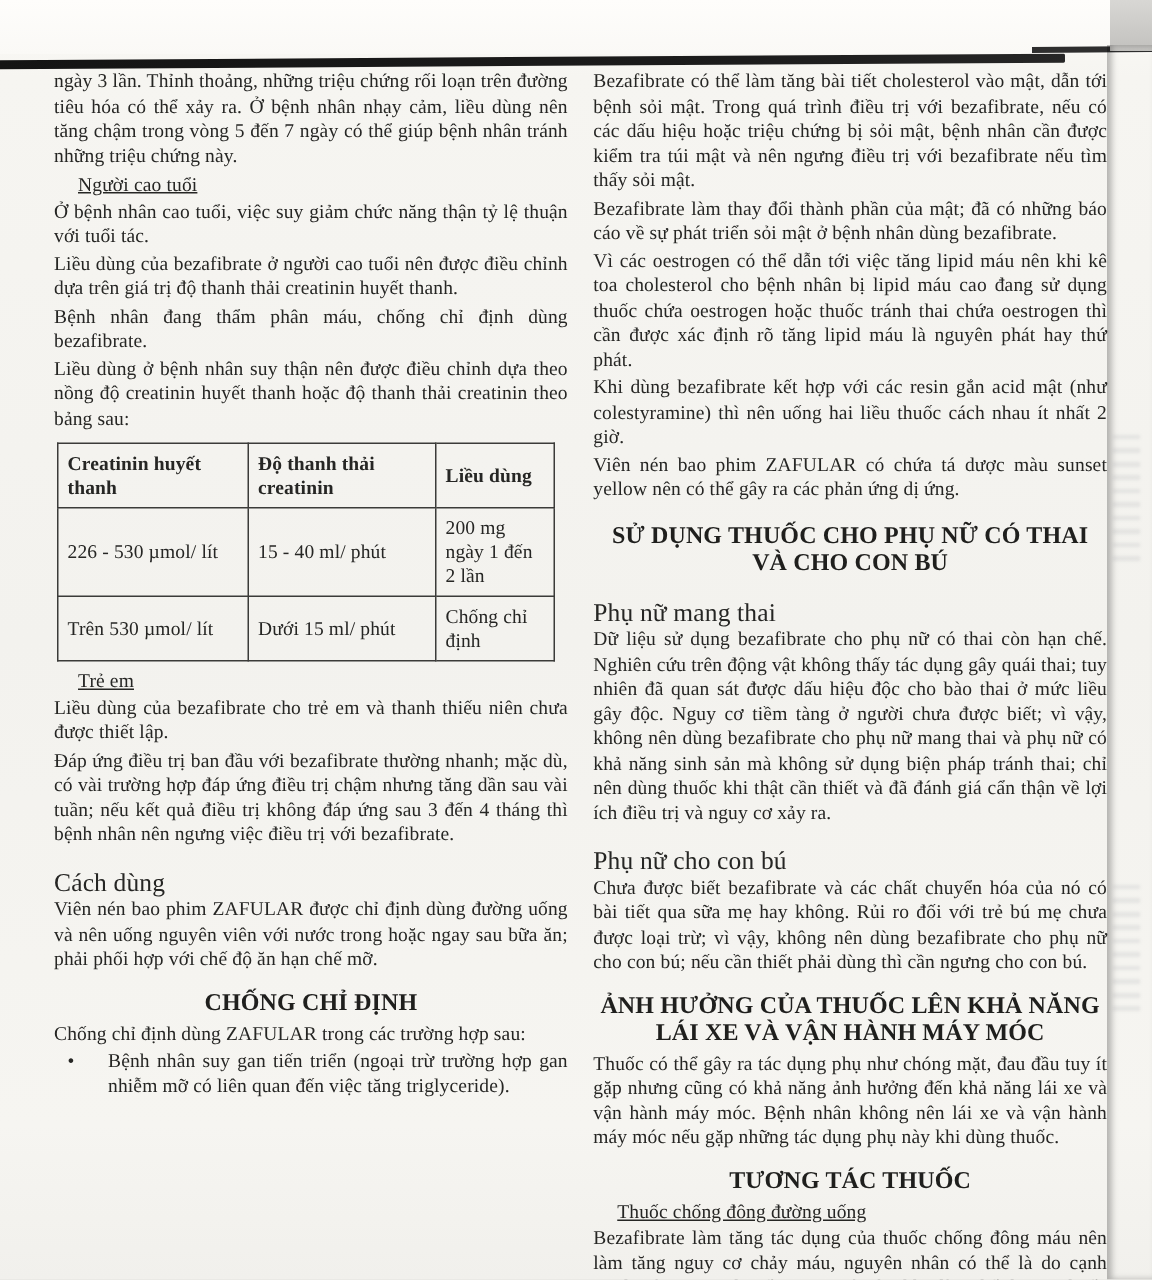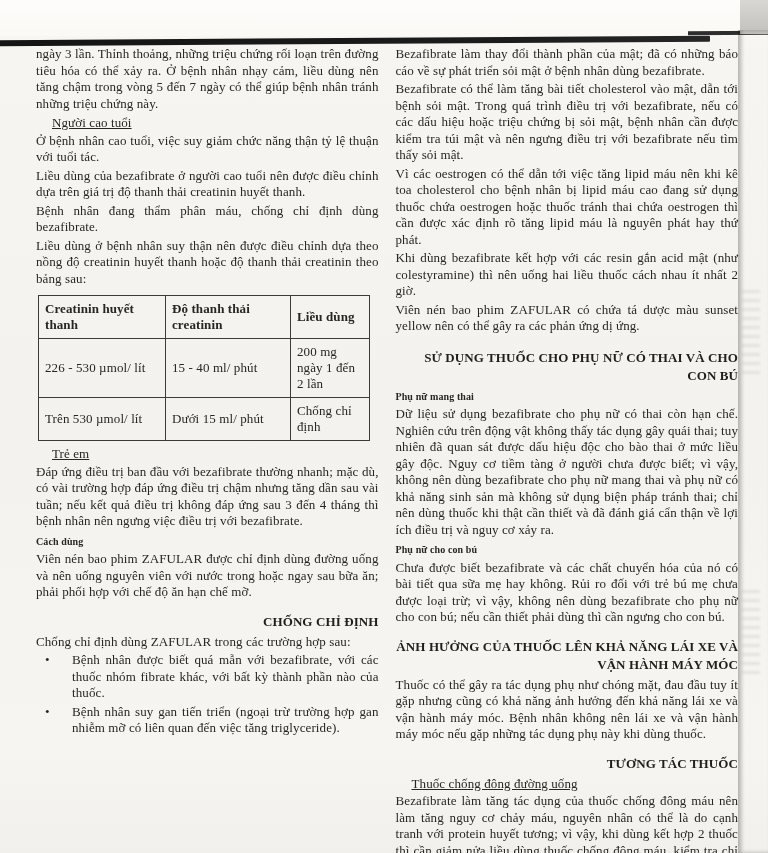--- a/index.html
+++ b/index.html
@@ -52,25 +52,25 @@
     font-size:13px;line-height:16.5px;color:#262624;
     text-align:justify;
     letter-spacing:0.1px;
   }
   .col p{margin:0 0 2px 0;}
   .h-underline{
     display:block;font-size:13px;font-weight:normal;
     text-decoration:underline;text-align:left;margin:3px 0 1px 16px;
   }
   .h-bold{
-    display:block;font-size:10px;font-weight:bold;text-align:left;
-    margin:4px 0 1px 0;
+    display:block;font-size:17px;font-weight:normal;text-align:left;
+    margin:16px 0 1px 0;
   }
   .h-caps{
-    display:block;font-size:13px;font-weight:bold;text-align:right;
+    display:block;font-size:16px;font-weight:bold;text-align:center;
     line-height:18px;margin:12px 0 3px 0;color:#1f1f1d;
   }
   .first-caps{margin-top:14px;}
   table.dose{
     border-collapse:collapse;margin:8px 0 5px 2px;width:332px;
     font-size:13px;line-height:16px;
   }
   table.dose th,table.dose td{
     border:1.7px solid #3b3b39;padding:5px 6px;text-align:left;
     color:#262624;vertical-align:middle;
@@ -122,37 +122,37 @@
           </tr>
           <tr>
             <td>Trên 530 µmol/ lít</td>
             <td>Dưới 15 ml/ phút</td>
             <td>Chống chỉ định</td>
           </tr>
         </tbody>
       </table>
 
       <span class="h-underline">Trẻ em</span>
+      <p>Liều dùng của bezafibrate cho trẻ em và thanh thiếu niên chưa được thiết lập.</p>
       <p>Đáp ứng điều trị ban đầu với bezafibrate thường nhanh; mặc dù, có vài trường hợp đáp ứng điều trị chậm nhưng tăng dần sau vài tuần; nếu kết quả điều trị không đáp ứng sau 3 đến 4 tháng thì bệnh nhân nên ngưng việc điều trị với bezafibrate.</p>
 
       <span class="h-bold">Cách dùng</span>
       <p>Viên nén bao phim ZAFULAR được chỉ định dùng đường uống và nên uống nguyên viên với nước trong hoặc ngay sau bữa ăn; phải phối hợp với chế độ ăn hạn chế mỡ.</p>
 
       <span class="h-caps">CHỐNG CHỈ ĐỊNH</span>
       <p>Chống chỉ định dùng ZAFULAR trong các trường hợp sau:</p>
       <ul class="cc">
-        <li>Bệnh nhân được biết quá mẫn với bezafibrate, với các thuốc nhóm fibrate khác, với bất kỳ thành phần nào của thuốc.</li>
         <li>Bệnh nhân suy gan tiến triển (ngoại trừ trường hợp gan nhiễm mỡ có liên quan đến việc tăng triglyceride).</li>
 
       </ul>
     </div>
 
     <div class="col">
+      <p>Bezafibrate có thể làm tăng bài tiết cholesterol vào mật, dẫn tới bệnh sỏi mật. Trong quá trình điều trị với bezafibrate, nếu có các dấu hiệu hoặc triệu chứng bị sỏi mật, bệnh nhân cần được kiểm tra túi mật và nên ngưng điều trị với bezafibrate nếu tìm thấy sỏi mật.</p>
       <p>Bezafibrate làm thay đổi thành phần của mật; đã có những báo cáo về sự phát triển sỏi mật ở bệnh nhân dùng bezafibrate.</p>
-      <p>Bezafibrate có thể làm tăng bài tiết cholesterol vào mật, dẫn tới bệnh sỏi mật. Trong quá trình điều trị với bezafibrate, nếu có các dấu hiệu hoặc triệu chứng bị sỏi mật, bệnh nhân cần được kiểm tra túi mật và nên ngưng điều trị với bezafibrate nếu tìm thấy sỏi mật.</p>
       <p>Vì các oestrogen có thể dẫn tới việc tăng lipid máu nên khi kê toa cholesterol cho bệnh nhân bị lipid máu cao đang sử dụng thuốc chứa oestrogen hoặc thuốc tránh thai chứa oestrogen thì cần được xác định rõ tăng lipid máu là nguyên phát hay thứ phát.</p>
       <p>Khi dùng bezafibrate kết hợp với các resin gắn acid mật (như colestyramine) thì nên uống hai liều thuốc cách nhau ít nhất 2 giờ.</p>
       <p>Viên nén bao phim ZAFULAR có chứa tá dược màu sunset yellow nên có thể gây ra các phản ứng dị ứng.</p>
 
       <span class="h-caps first-caps">SỬ DỤNG THUỐC CHO PHỤ NỮ CÓ THAI VÀ CHO CON BÚ</span>
       <span class="h-bold">Phụ nữ mang thai</span>
       <p>Dữ liệu sử dụng bezafibrate cho phụ nữ có thai còn hạn chế. Nghiên cứu trên động vật không thấy tác dụng gây quái thai; tuy nhiên đã quan sát được dấu hiệu độc cho bào thai ở mức liều gây độc. Nguy cơ tiềm tàng ở người chưa được biết; vì vậy, không nên dùng bezafibrate cho phụ nữ mang thai và phụ nữ có khả năng sinh sản mà không sử dụng biện pháp tránh thai; chỉ nên dùng thuốc khi thật cần thiết và đã đánh giá cẩn thận về lợi ích điều trị và nguy cơ xảy ra.</p>
 
       <span class="h-bold">Phụ nữ cho con bú</span>
       <p>Chưa được biết bezafibrate và các chất chuyển hóa của nó có bài tiết qua sữa mẹ hay không. Rủi ro đối với trẻ bú mẹ chưa được loại trừ; vì vậy, không nên dùng bezafibrate cho phụ nữ cho con bú; nếu cần thiết phải dùng thì cần ngưng cho con bú.</p>

